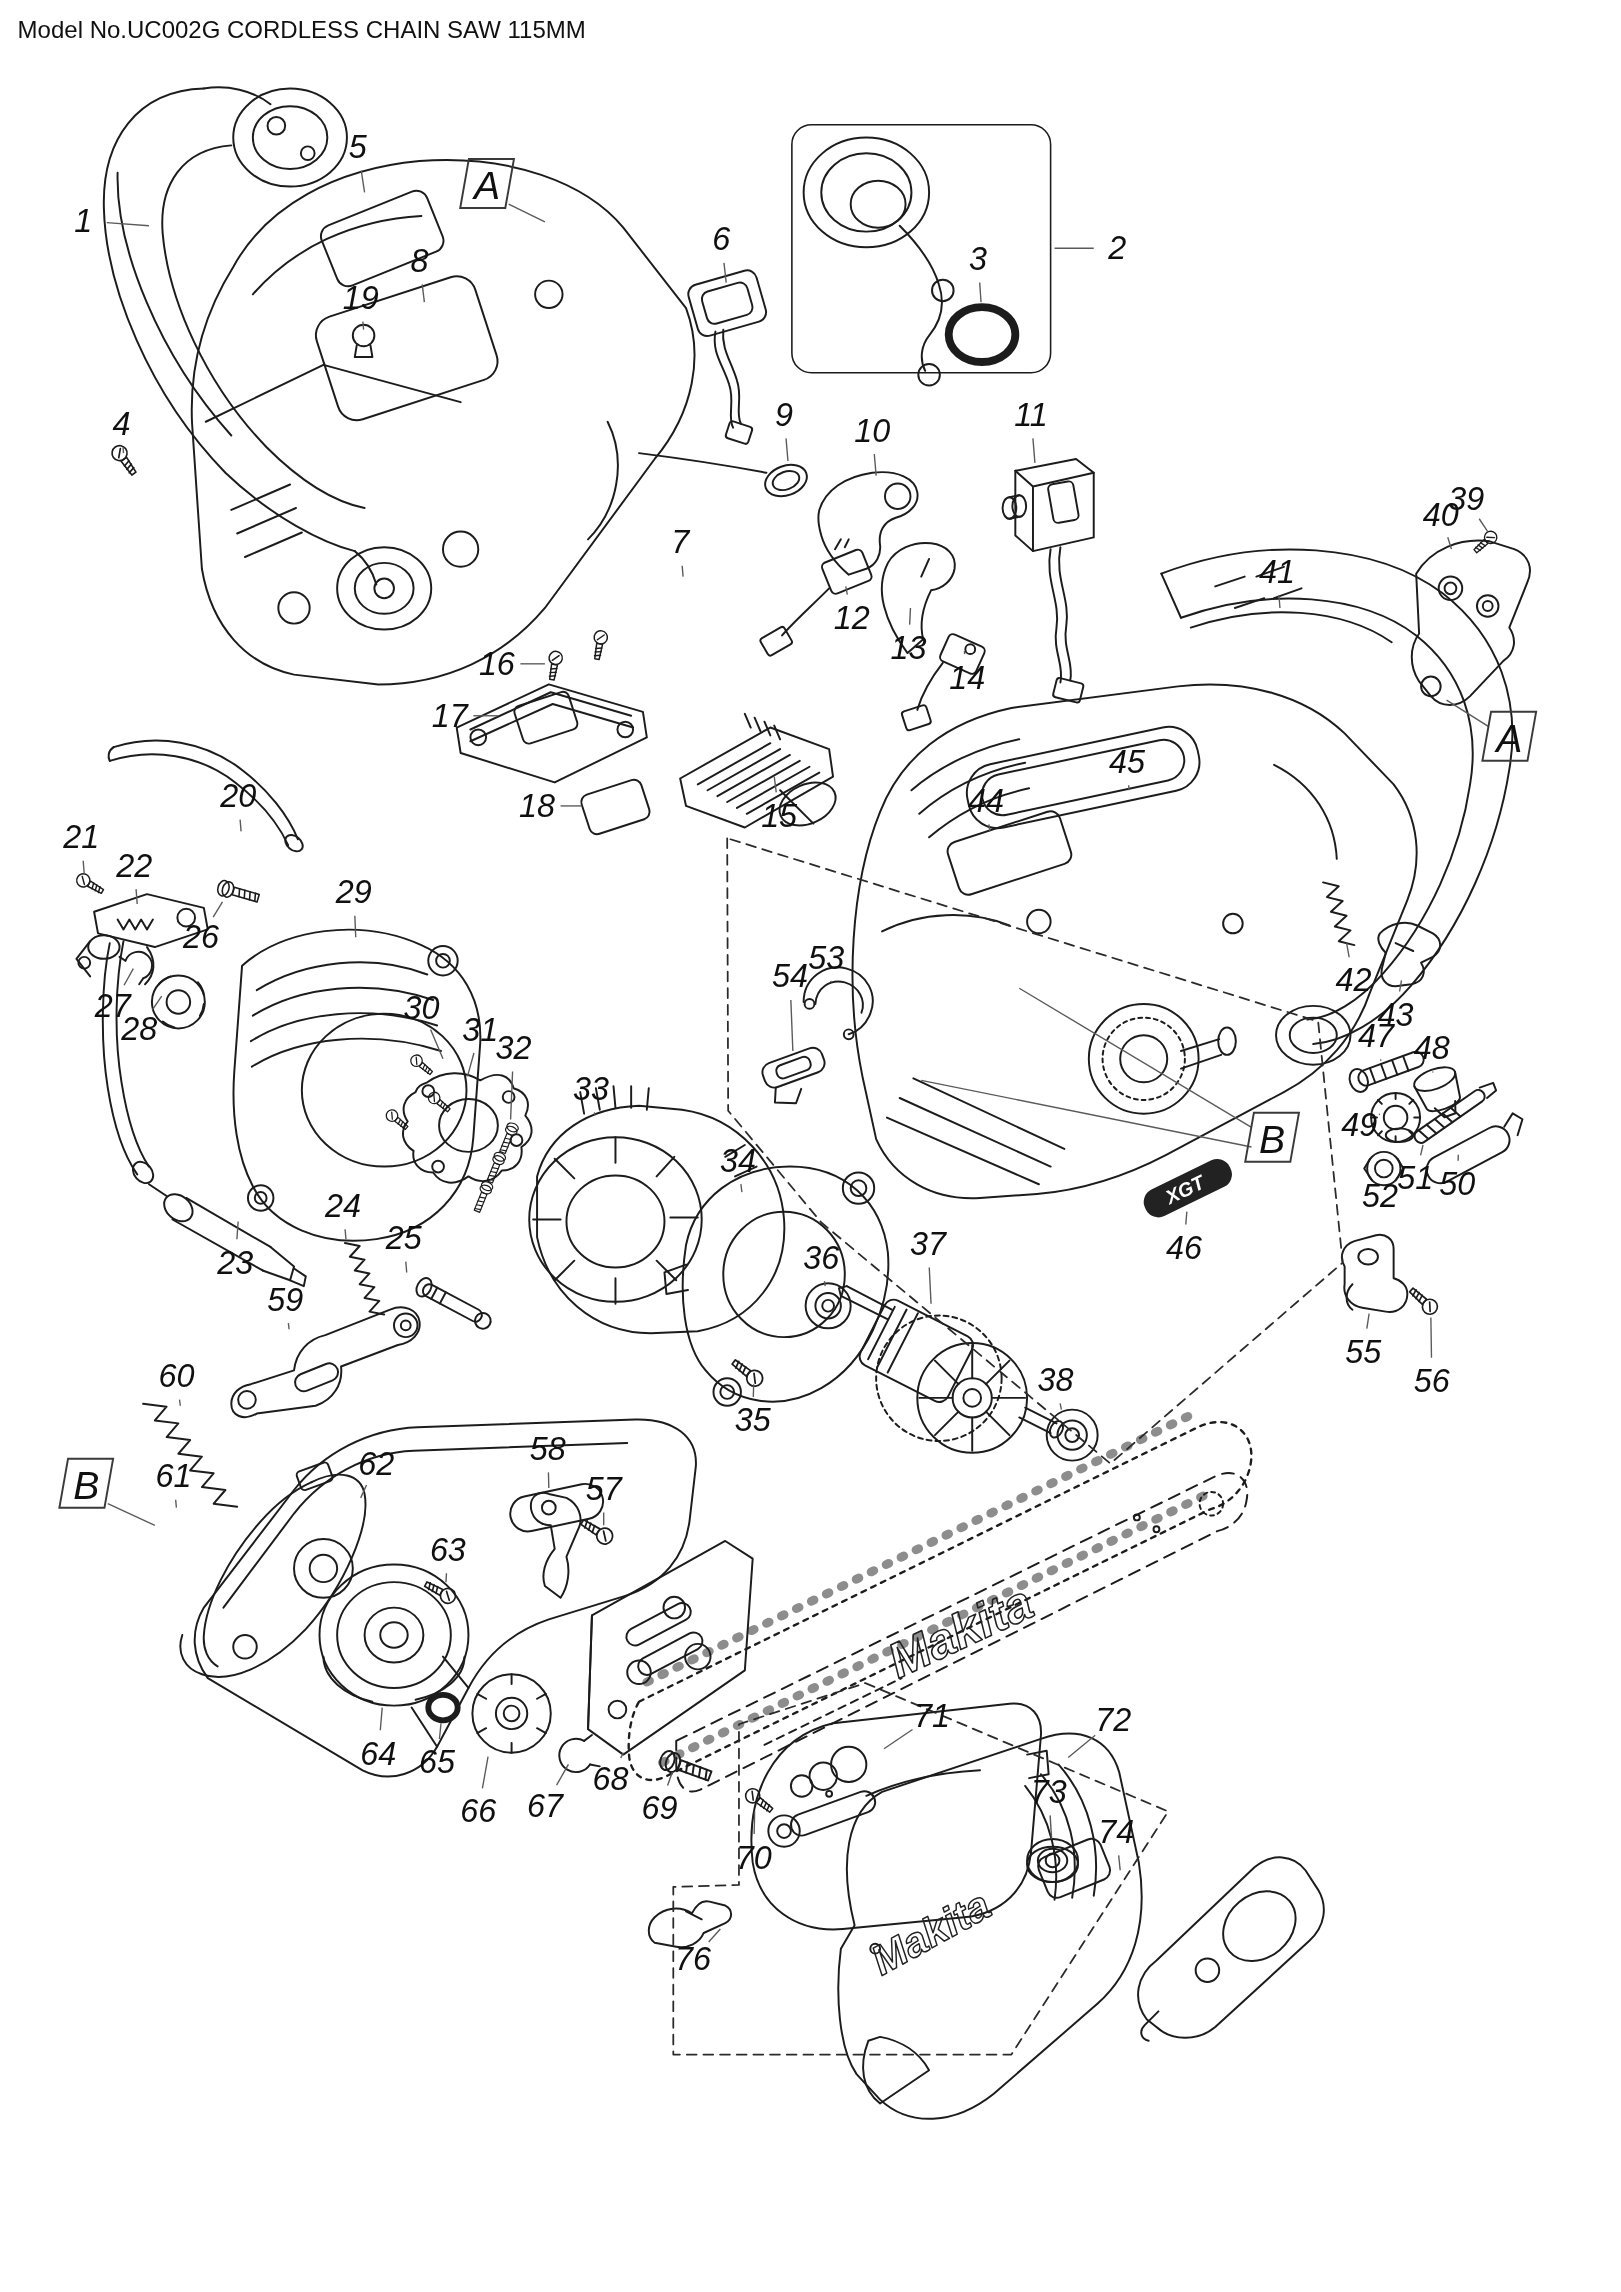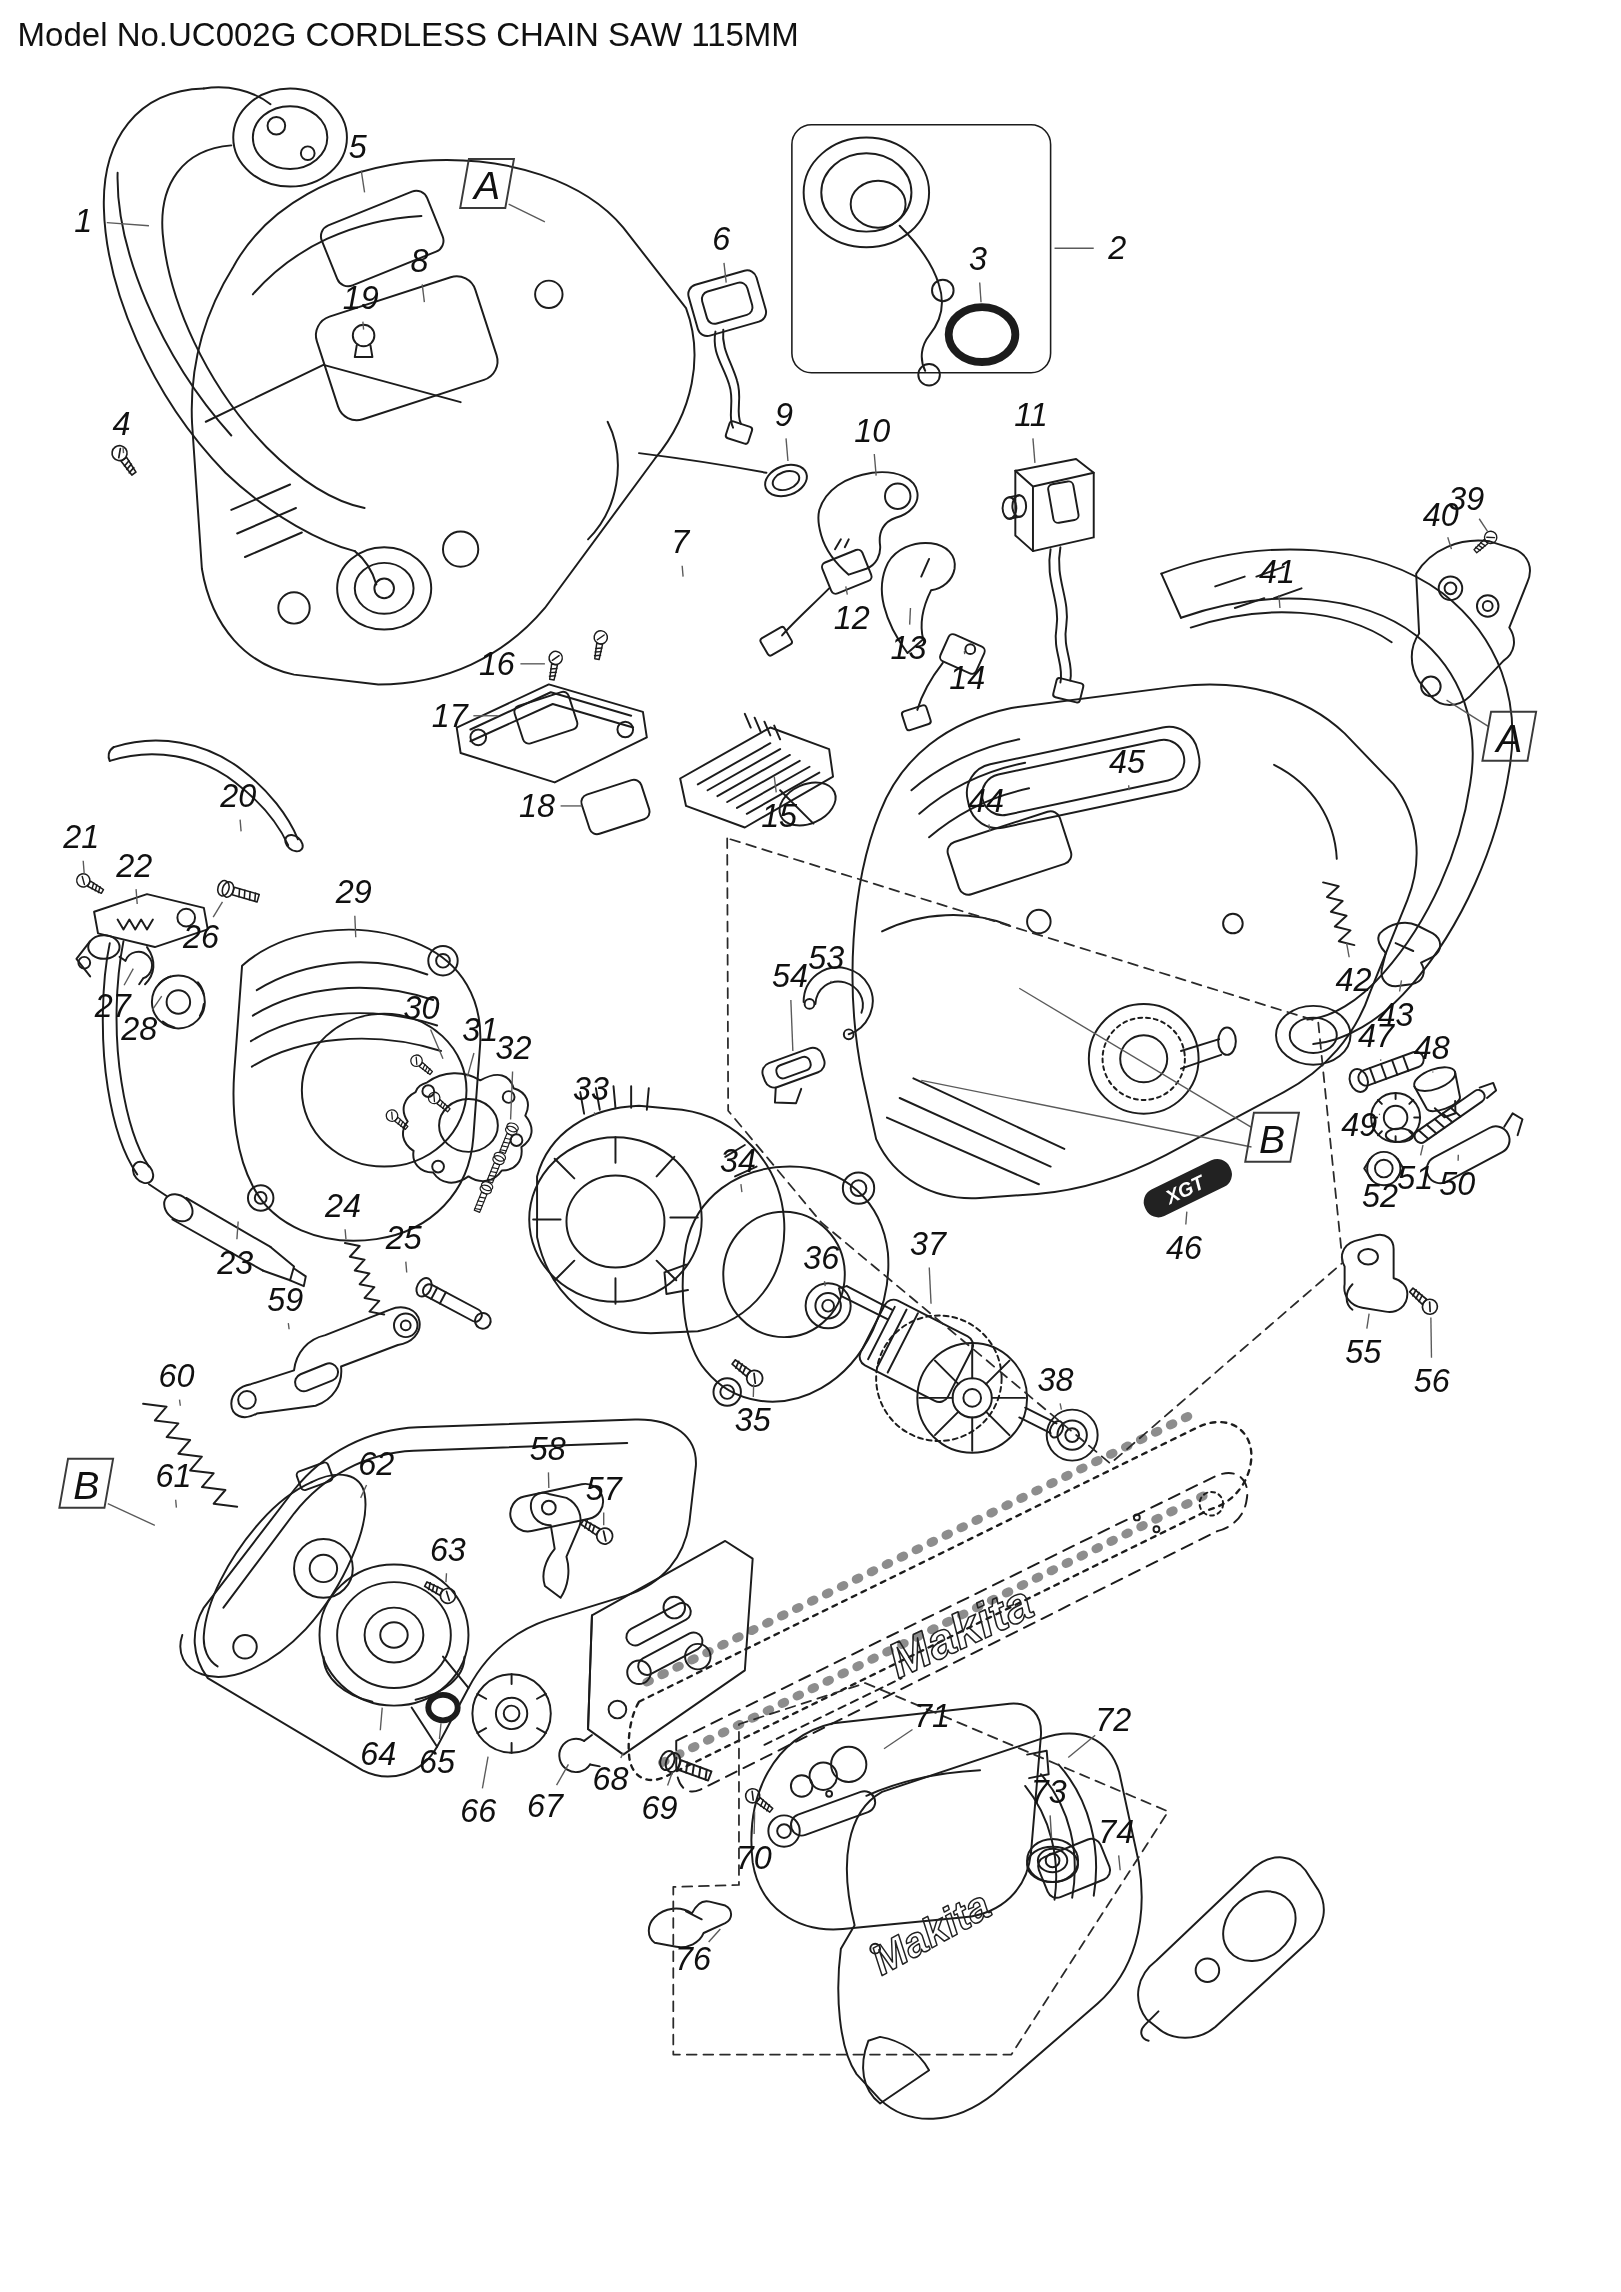--- a/index.html
+++ b/index.html
@@ -1,18 +1,18 @@
 <!DOCTYPE html>
 <html><head>
 <meta charset="utf-8">
 <style>
   html,body{margin:0;padding:0;background:#e8e8e8;}
   .page{position:relative;width:1621px;height:2293px;background:#ffffff;margin:0 auto;overflow:hidden;
         font-family:"Liberation Sans",sans-serif;}
-  .title{position:absolute;left:17.6px;top:15.7px;font-size:33px;color:#111;letter-spacing:0;white-space:nowrap;}
+  .title{position:absolute;left:17.6px;top:15.7px;font-size:24px;color:#111;letter-spacing:0;white-space:nowrap;}
   svg{position:absolute;left:0;top:0;}
   .num{font:italic 33px "Liberation Sans",sans-serif;fill:#101010;}
   .leader{stroke:#5a5a5a;stroke-width:1.4;}
   .marker-box{fill:none;stroke:#3a3a3a;stroke-width:2;}
   .marker-letter{font:italic 40px "Liberation Sans",sans-serif;fill:#101010;}
   .logo-outline{font:italic 700 50px "Liberation Sans",sans-serif;fill:none;stroke:#222;stroke-width:1.6;}
   .logo-outline-sm{font:italic 700 42px "Liberation Sans",sans-serif;fill:none;stroke:#222;stroke-width:1.5;}
   .badge-text{font:italic 700 20px "Liberation Sans",sans-serif;fill:#ffffff;}
   text{user-select:none;}
 </style>

